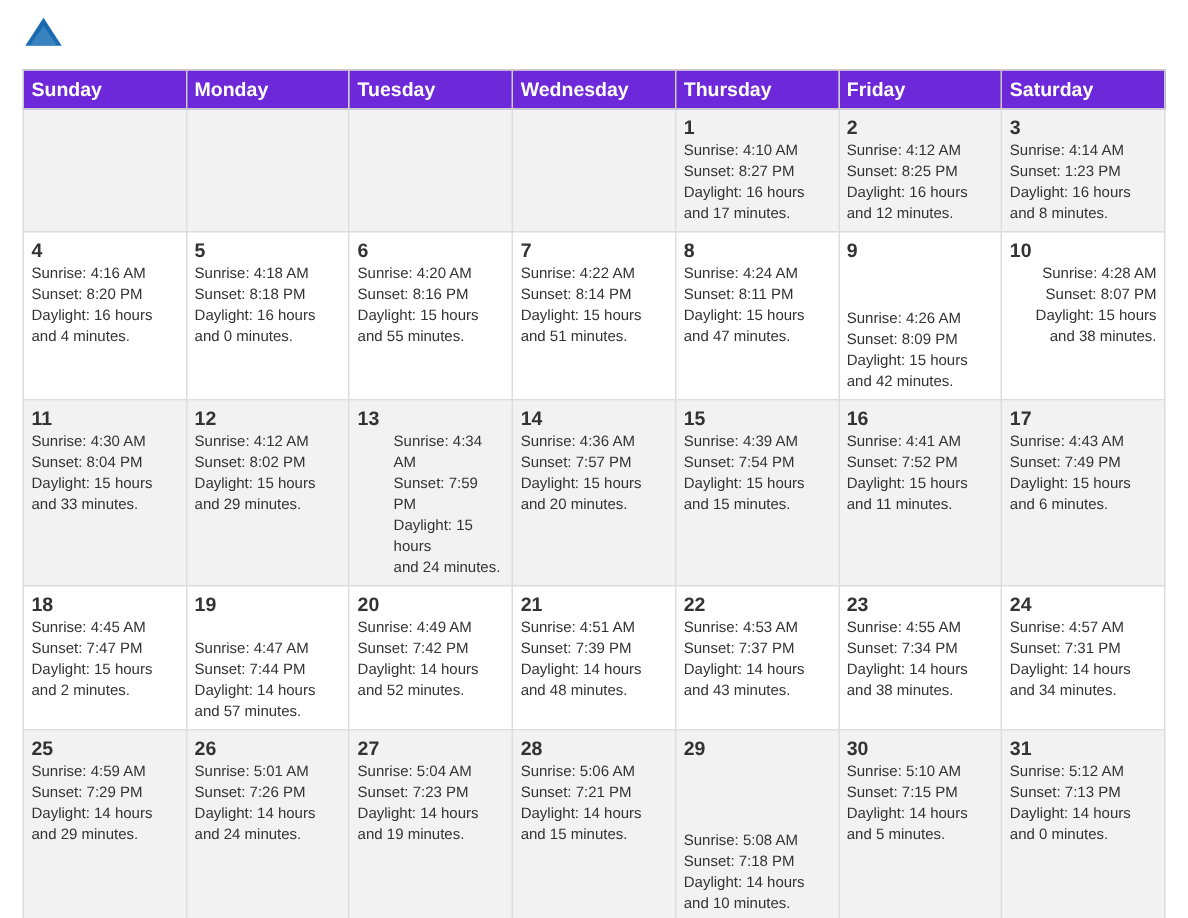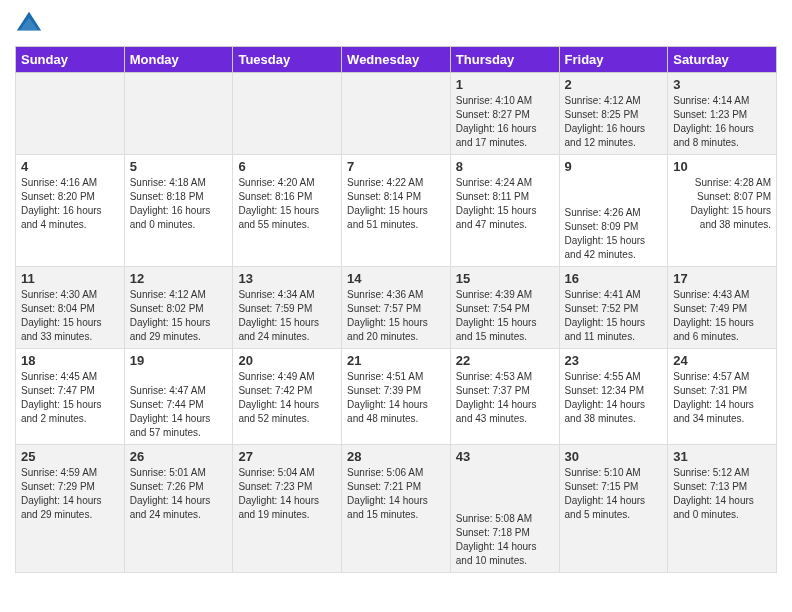--- a/index.html
+++ b/index.html
@@ -223,21 +223,21 @@
           </td>
           <td>
             <span class="day-number">12</span>
             <div class="day-info" style="white-space: pre-line;">Sunrise: 4:12 AM
 Sunset: 8:02 PM
 Daylight: 15 hours
 and 29 minutes.</div>
           </td>
           <td>
             <span class="day-number">13</span>
-            <div class="day-info" style="white-space: pre-line;">Sunrise: 4:34 AM
+            <div class="day-info" style="white-space: pre-line; margin-left: 24px;">Sunrise: 4:34 AM
 Sunset: 7:59 PM
 Daylight: 15 hours
 and 24 minutes.</div>
           </td>
           <td>
             <span class="day-number">14</span>
             <div class="day-info" style="white-space: pre-line;">Sunrise: 4:36 AM
 Sunset: 7:57 PM
 Daylight: 15 hours
 and 20 minutes.</div>
@@ -296,21 +296,21 @@
           <td>
             <span class="day-number">22</span>
             <div class="day-info" style="white-space: pre-line;">Sunrise: 4:53 AM
 Sunset: 7:37 PM
 Daylight: 14 hours
 and 43 minutes.</div>
           </td>
           <td>
             <span class="day-number">23</span>
             <div class="day-info" style="white-space: pre-line;">Sunrise: 4:55 AM
-Sunset: 12:34 PM
+Sunset: 7:34 PM
 Daylight: 14 hours
 and 38 minutes.</div>
           </td>
           <td>
             <span class="day-number">24</span>
             <div class="day-info" style="white-space: pre-line;">Sunrise: 4:57 AM
 Sunset: 7:31 PM
 Daylight: 14 hours
 and 34 minutes.</div>
           </td>
@@ -338,21 +338,21 @@
 and 19 minutes.</div>
           </td>
           <td>
             <span class="day-number">28</span>
             <div class="day-info" style="white-space: pre-line;">Sunrise: 5:06 AM
 Sunset: 7:21 PM
 Daylight: 14 hours
 and 15 minutes.</div>
           </td>
           <td>
-            <span class="day-number">43</span>
+            <span class="day-number">29</span>
             <div class="day-info" style="white-space: pre-line; margin-top: 48px;">Sunrise: 5:08 AM
 Sunset: 7:18 PM
 Daylight: 14 hours
 and 10 minutes.</div>
           </td>
           <td>
             <span class="day-number">30</span>
             <div class="day-info" style="white-space: pre-line;">Sunrise: 5:10 AM
 Sunset: 7:15 PM
 Daylight: 14 hours

